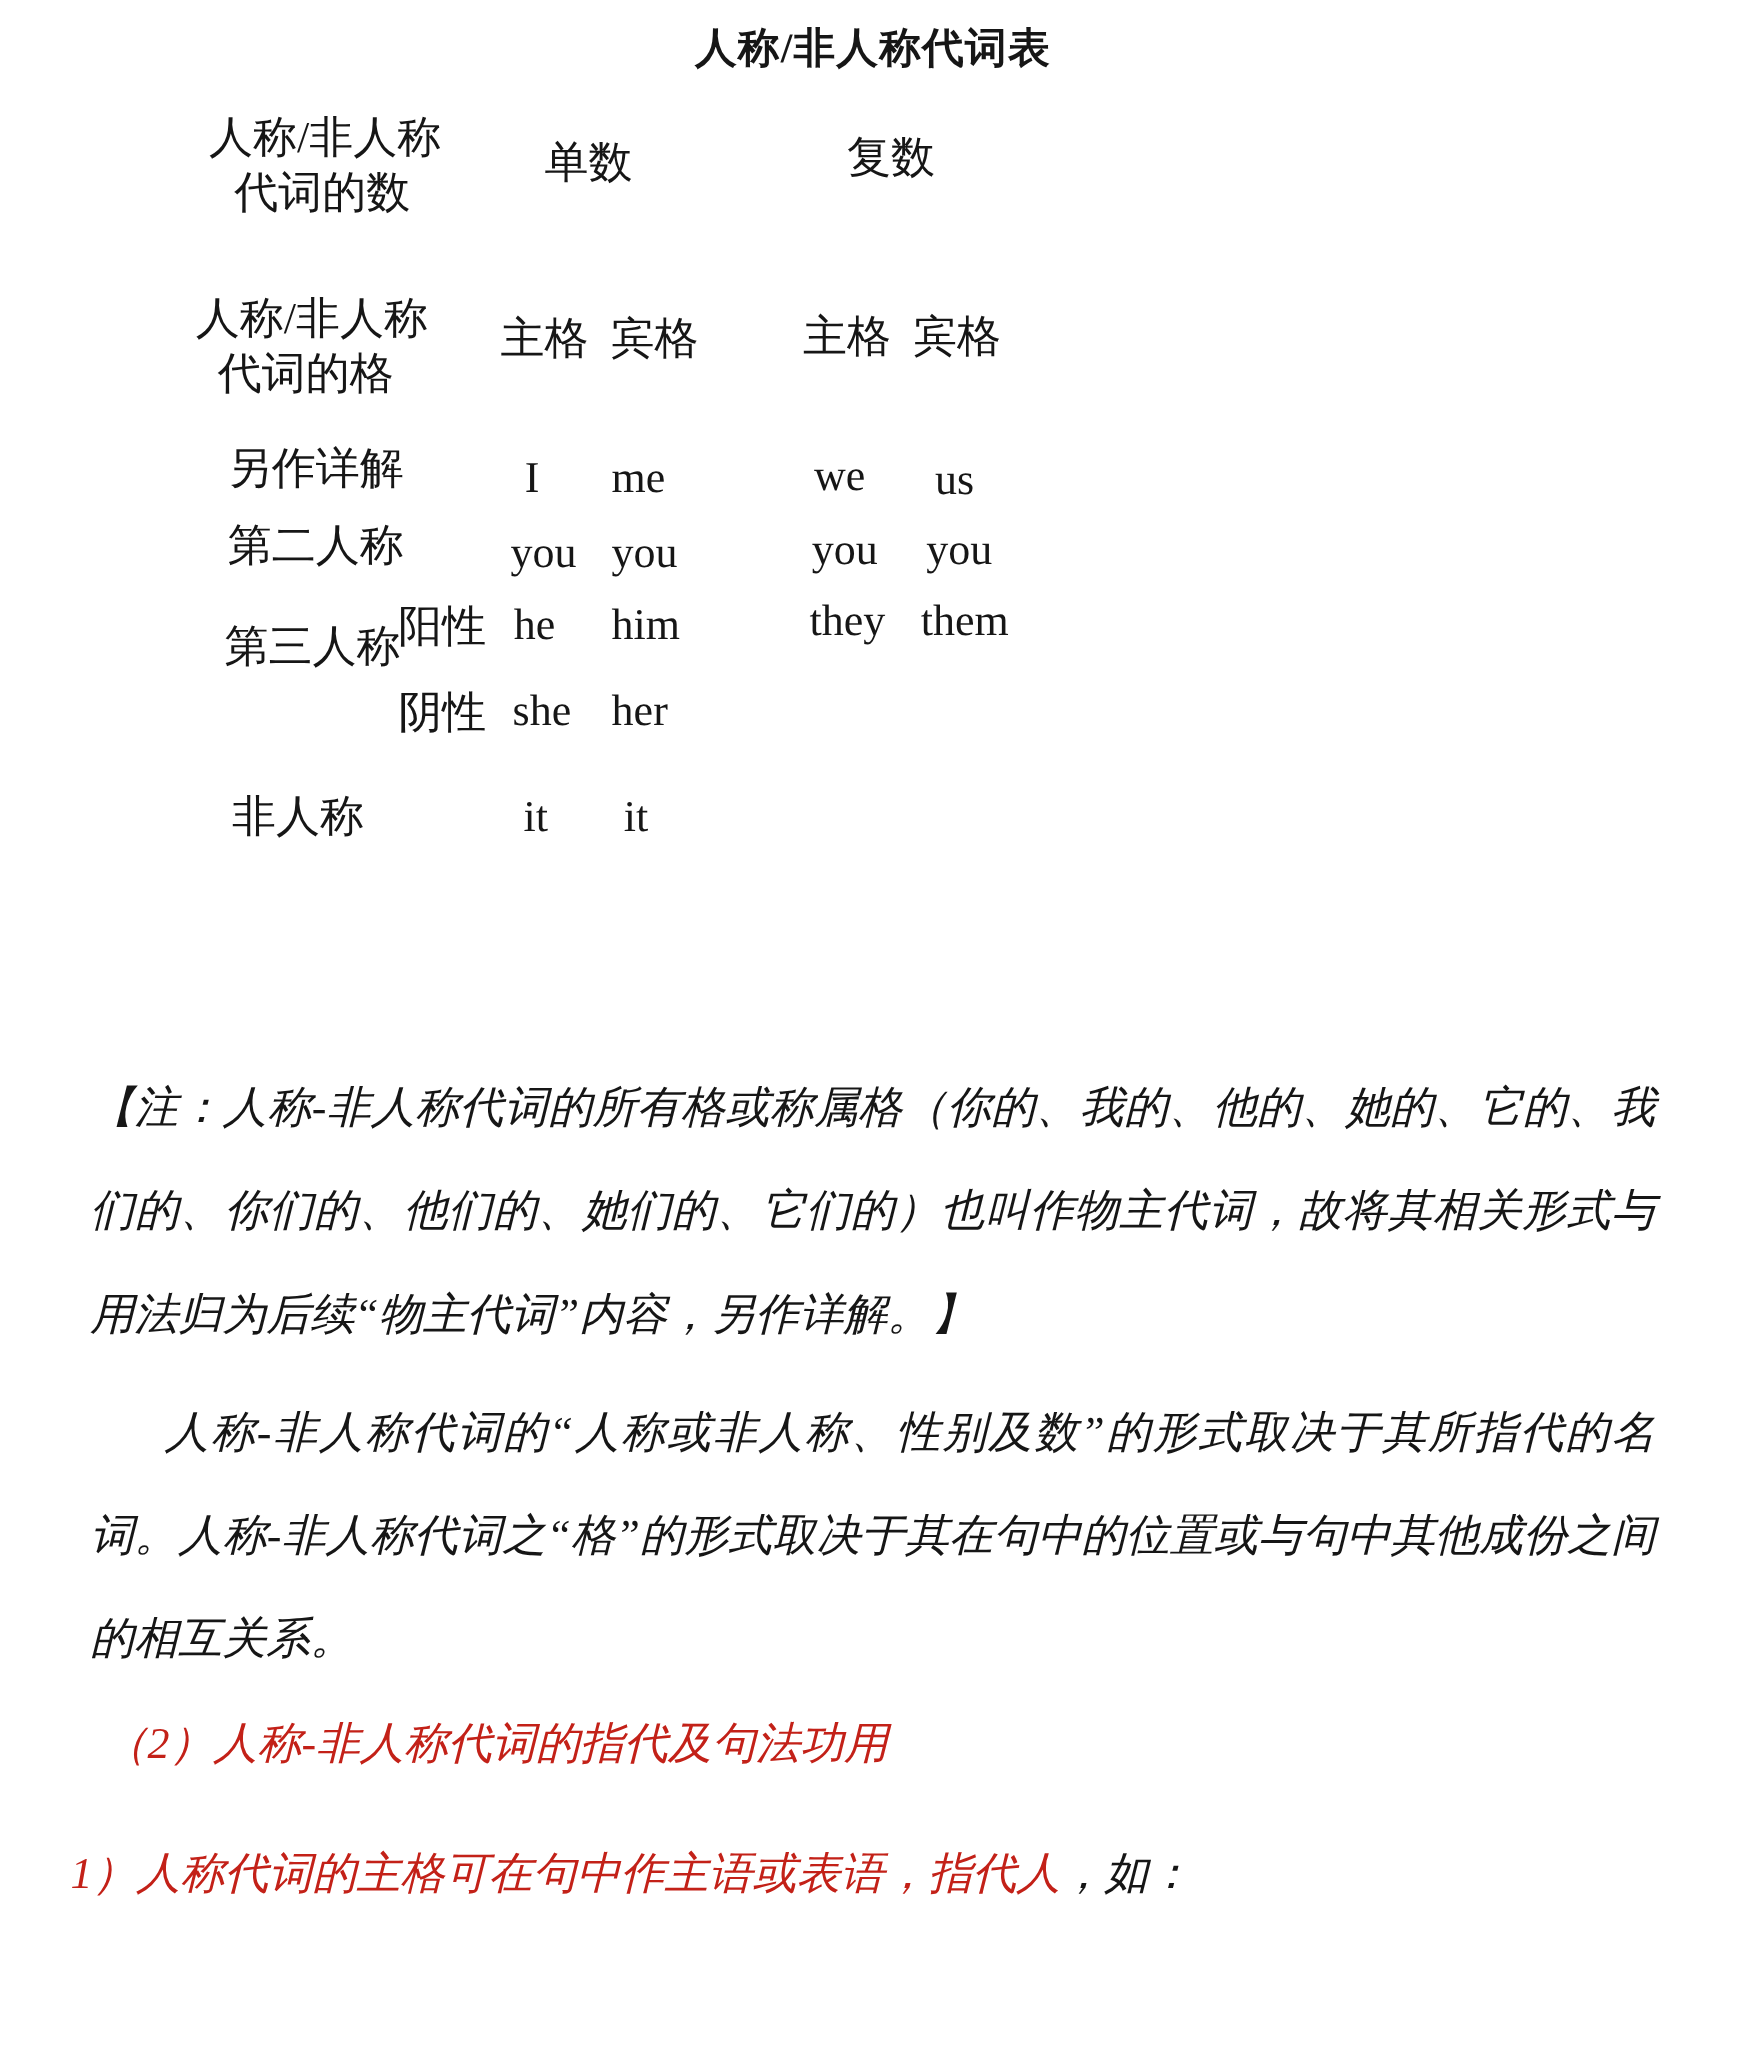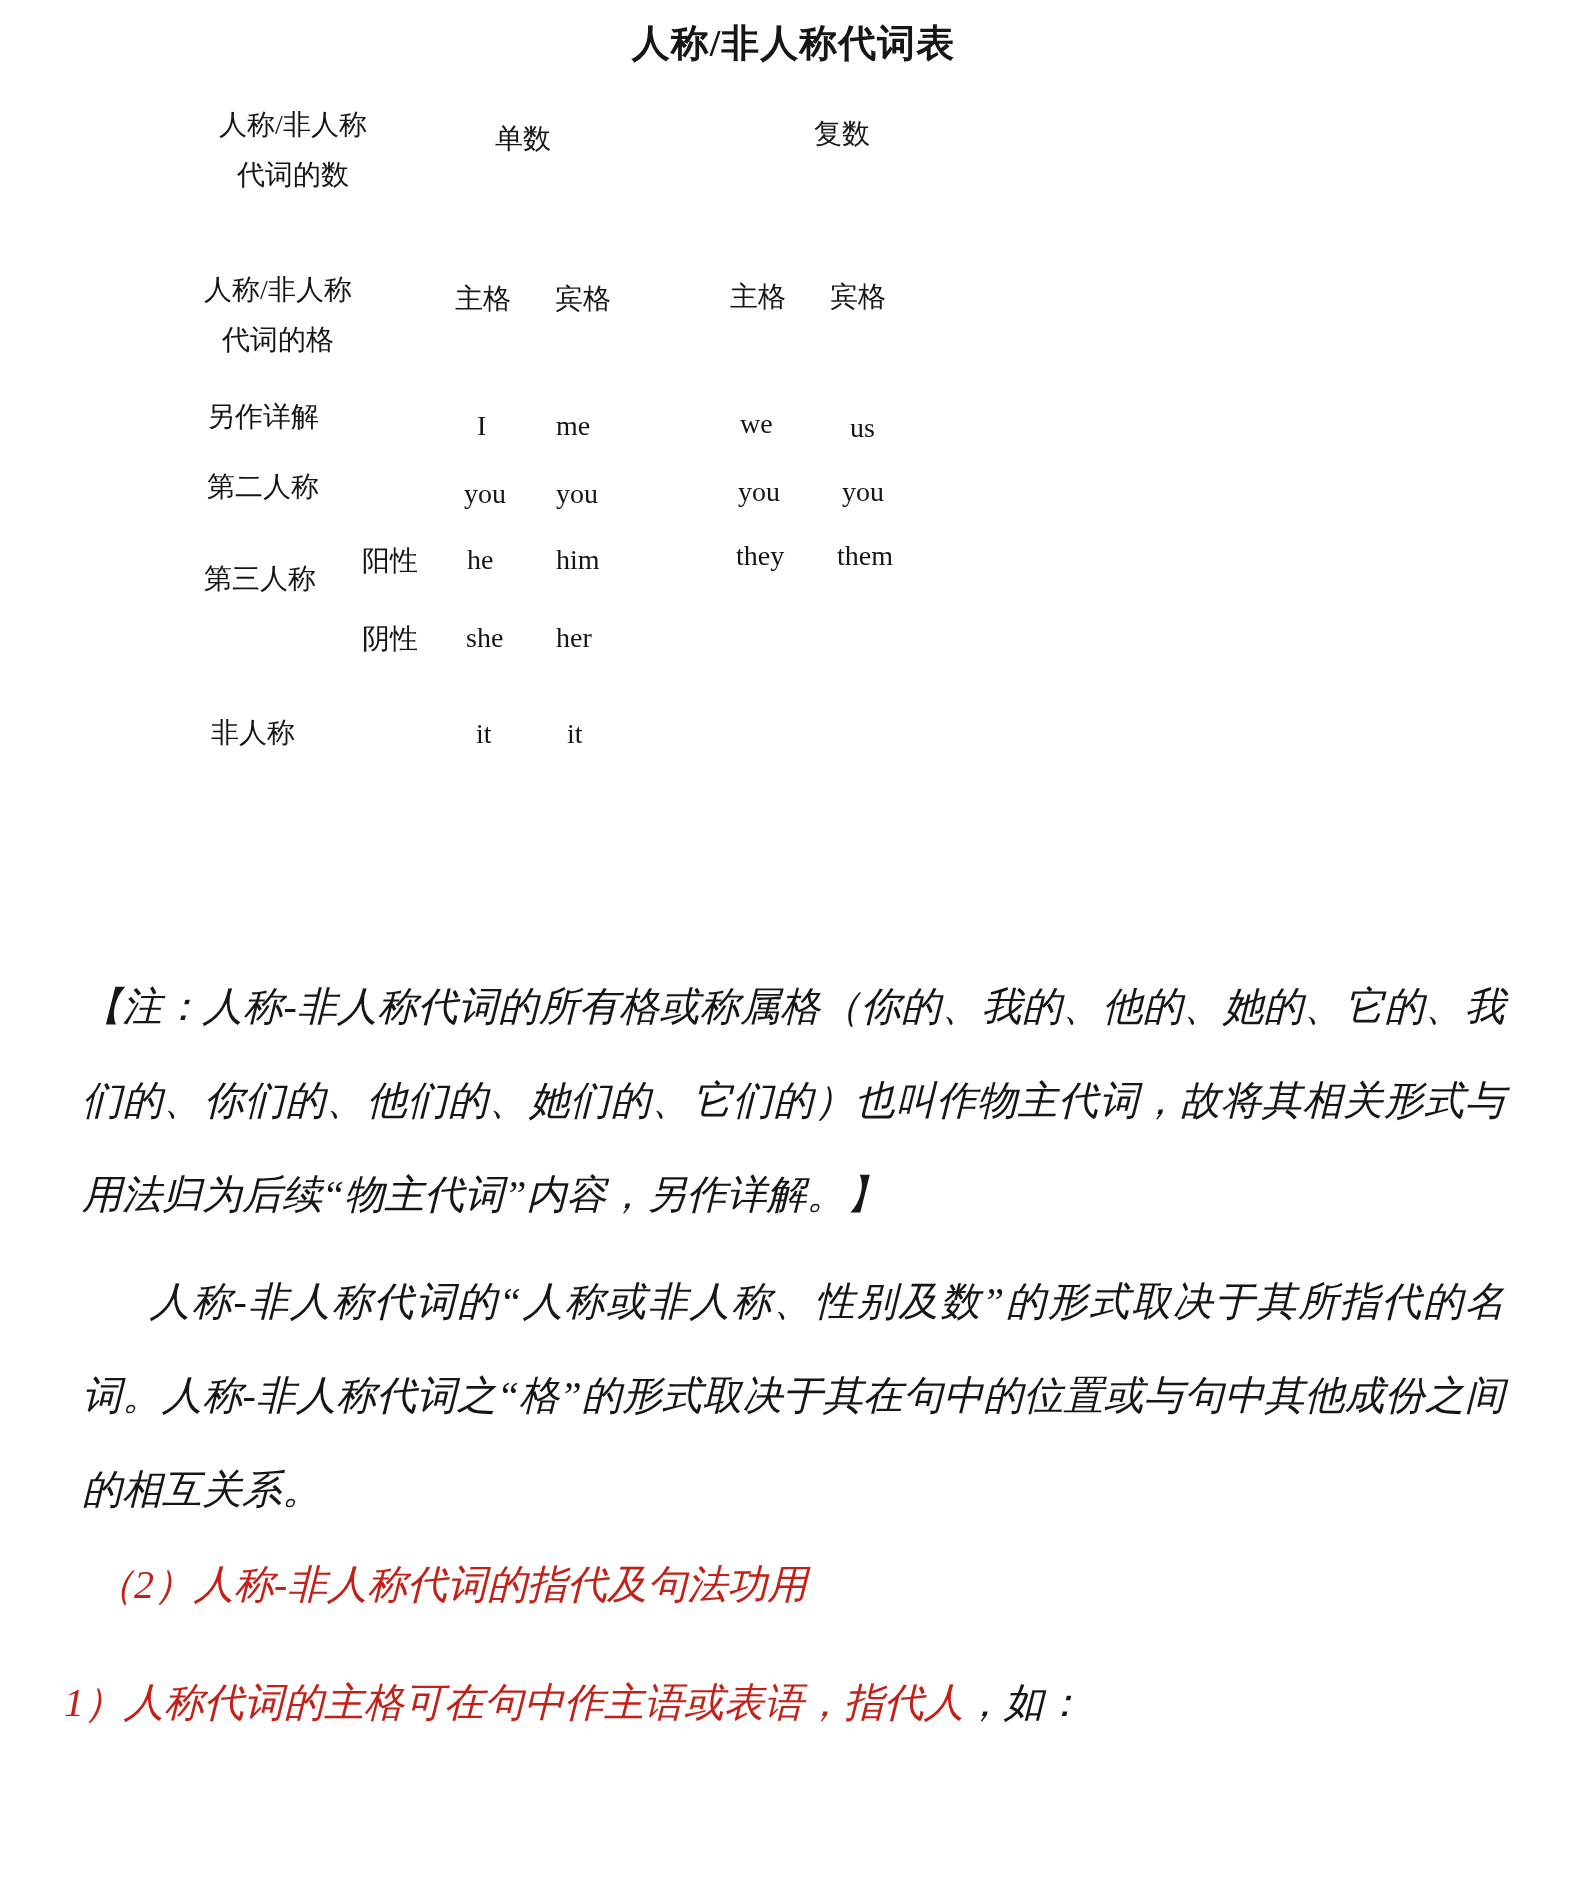--- a/index.html
+++ b/index.html
@@ -19,21 +19,21 @@
     height: 82px;
     text-align: center;
     font-size: 38px;
     font-weight: bold;
     letter-spacing: 1px;
   }
   
   .tbl {
     position: relative;
     height: 870px;
-    font-size: 28px;
+    font-size: 40px;
   }
   .tbl .cell { position: absolute; white-space: nowrap; }
   .tbl .hdr2 { text-align: center; line-height: 50px; }
   .tbl .hdr2 span { display: block; }
   
   .content { padding: 0 82px; font-style: italic; }
   .note {
     margin-top: 8px;
     font-size: 40px;
     line-height: 94px;
@@ -72,21 +72,21 @@
 
   <h1 class="title">人称/非人称代词表</h1>
 
   <div class="tbl">
 
     <div class="cell hdr2" style="left:190px; top:18px; width:206px;">
       <span>人称/非人称</span>
       <span>代词的数</span>
     </div>
     <div class="cell" style="left:495px; top:38px;">单数</div>
-    <div class="cell" style="left:770px; top:33px;margin-left:44px;">复数</div>
+    <div class="cell" style="left:770px; top:33px;">复数</div>
 
     <div class="cell hdr2" style="left:178px; top:183px; width:200px;">
       <span>人称/非人称</span>
       <span>代词的格</span>
     </div>
     <div class="cell" style="left:455px; top:198px;">主格</div>
     <div class="cell" style="left:555px; top:198px;">宾格</div>
     <div class="cell" style="left:730px; top:196px;">主格</div>
     <div class="cell" style="left:830px; top:196px;">宾格</div>
 

